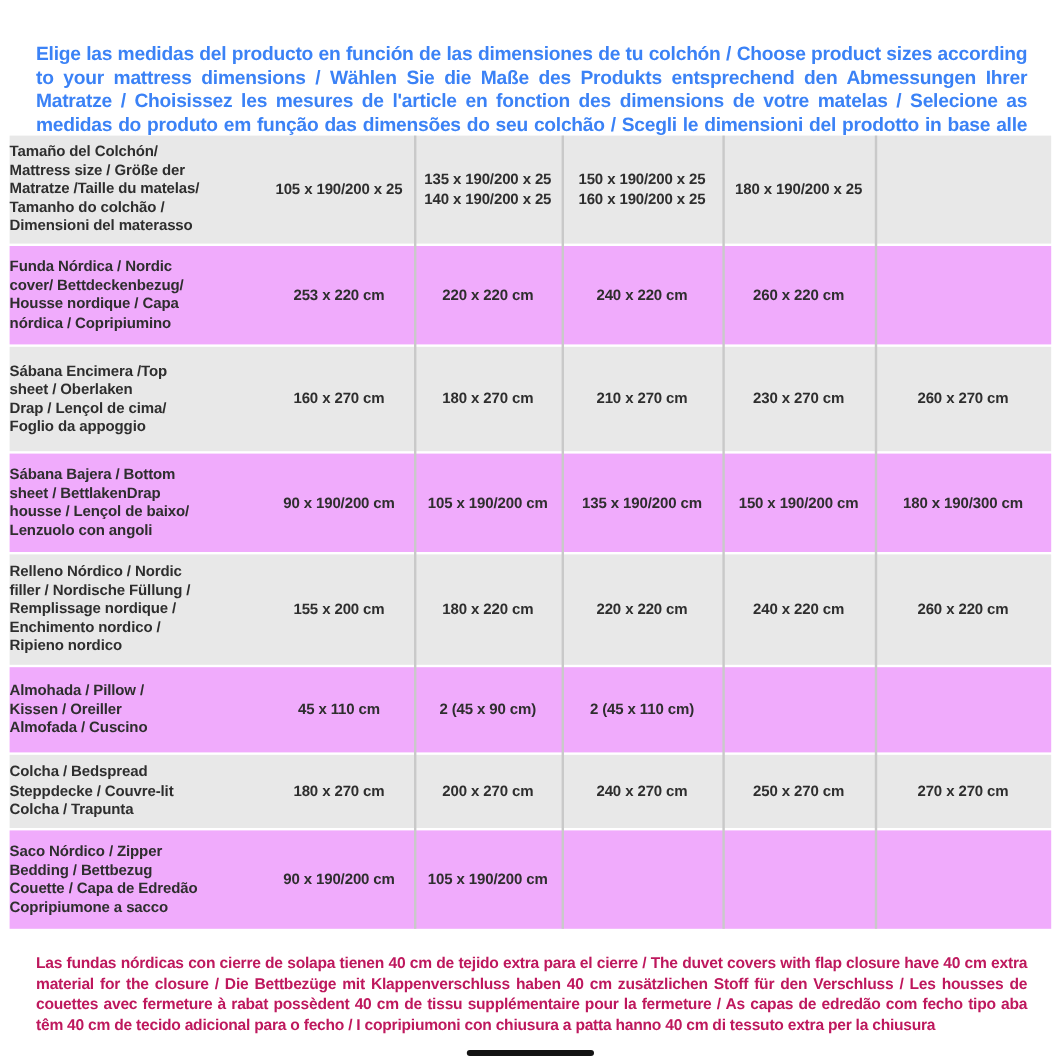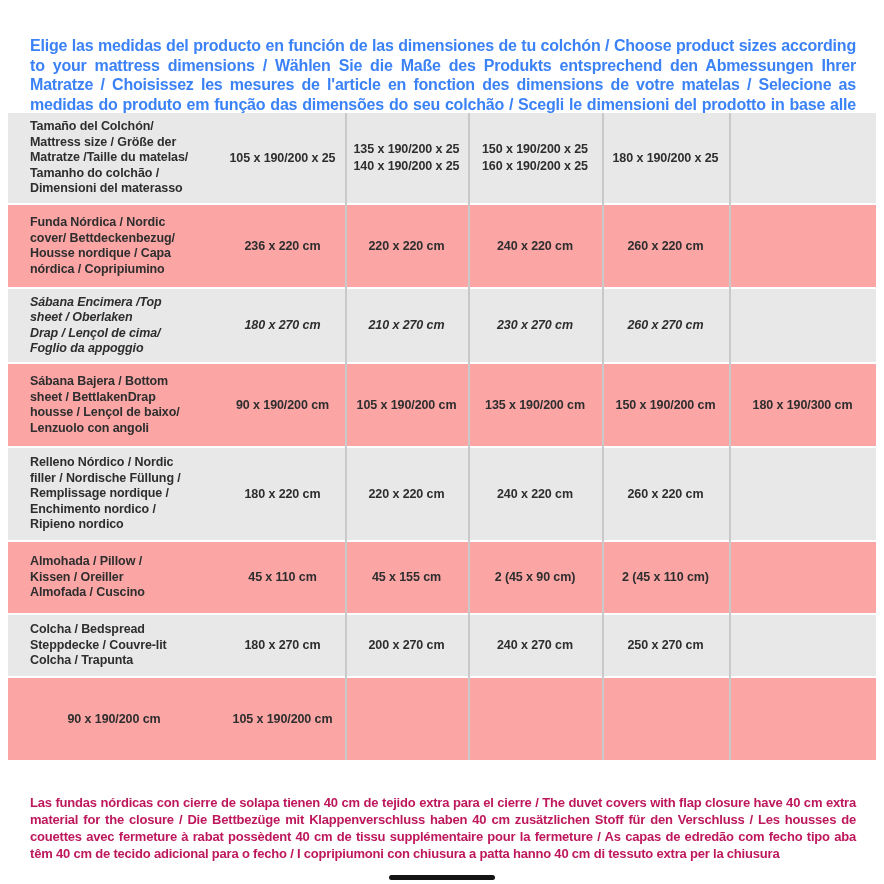--- a/index.html
+++ b/index.html
@@ -28,26 +28,25 @@
     position: absolute;
     top: 113px; left: 8px; width: 868px;
   }
   .trow {
     display: grid;
     grid-template-columns: 212px 125px 123px 134px 127px 147px;
     margin-bottom: 2px;
     align-items: stretch;
   }
   .trow.shade { background: #e8e8e8; }
-  .trow.plain { background: #fca5a5; }
+  .trow.plain { background: #f0abfc; }
 
   .label-cell {
     display: flex;
     align-items: center;
-    padding-left: 22px;
     padding-right: 4px;
     font-size: 12.5px;
     font-weight: bold;
     line-height: 15.5px;
     letter-spacing: -0.1px;
     white-space: pre-line;
   }
   .value-cell {
     display: flex;
     align-items: center;
@@ -55,21 +54,21 @@
     text-align: center;
     font-size: 12.5px;
     font-weight: bold;
     letter-spacing: -0.1px;
     line-height: 17px;
     white-space: pre-line;
   }
 
   .r1 { height: 90px; }
   .r2 { height: 82px; }
-  .r3 { height: 73px; font-style: italic; }
+  .r3 { height: 87px; }
   .r4 { height: 82px; }
   .r5 { height: 92px; }
   .r6 { height: 71px; }
   .r7 { height: 61px; }
   .r8 { height: 82px; margin-bottom: 0; }
 
   .vline {
     position: absolute;
     top: 0; bottom: 0;
     width: 2px;
@@ -123,31 +122,32 @@
       <div class="value-cell">150 x 190/200 x 25
 160 x 190/200 x 25</div>
       <div class="value-cell">180 x 190/200 x 25</div>
     </div>
 
     <div class="trow plain r2">
       <div class="label-cell">Funda Nórdica /  Nordic
 cover/ Bettdeckenbezug/
 Housse nordique  / Capa
 nórdica / Copripiumino</div>
-      <div class="value-cell">236 x 220 cm</div>
+      <div class="value-cell">253 x 220 cm</div>
       <div class="value-cell">220 x 220 cm</div>
       <div class="value-cell">240 x 220 cm</div>
       <div class="value-cell">260 x 220 cm</div>
     </div>
 
     <div class="trow shade r3">
       <div class="label-cell">Sábana Encimera /Top
 sheet / Oberlaken
 Drap / Lençol de cima/
 Foglio da appoggio</div>
+      <div class="value-cell">160 x 270 cm</div>
       <div class="value-cell">180 x 270 cm</div>
       <div class="value-cell">210 x 270 cm</div>
       <div class="value-cell">230 x 270 cm</div>
       <div class="value-cell">260 x 270 cm</div>
     </div>
 
     <div class="trow plain r4">
       <div class="label-cell">Sábana Bajera / Bottom
 sheet / BettlakenDrap
 housse / Lençol de baixo/
@@ -158,47 +158,52 @@
       <div class="value-cell">150 x 190/200 cm</div>
       <div class="value-cell">180 x 190/300 cm</div>
     </div>
 
     <div class="trow shade r5">
       <div class="label-cell">Relleno Nórdico / Nordic
 filler / Nordische Füllung /
 Remplissage nordique /
 Enchimento nordico /
 Ripieno nordico</div>
+      <div class="value-cell">155 x 200 cm</div>
       <div class="value-cell">180 x 220 cm</div>
       <div class="value-cell">220 x 220 cm</div>
       <div class="value-cell">240 x 220 cm</div>
       <div class="value-cell">260 x 220 cm</div>
     </div>
 
     <div class="trow plain r6">
       <div class="label-cell">Almohada  / Pillow /
 Kissen / Oreiller
 Almofada / Cuscino</div>
       <div class="value-cell">45 x 110 cm</div>
-      <div class="value-cell">45 x 155 cm</div>
       <div class="value-cell">2 (45 x 90 cm)</div>
       <div class="value-cell">2 (45 x 110 cm)</div>
     </div>
 
     <div class="trow shade r7">
       <div class="label-cell">Colcha / Bedspread
 Steppdecke / Couvre-lit
 Colcha / Trapunta</div>
       <div class="value-cell">180 x 270 cm</div>
       <div class="value-cell">200 x 270 cm</div>
       <div class="value-cell">240 x 270 cm</div>
       <div class="value-cell">250 x 270 cm</div>
+      <div class="value-cell">270 x 270 cm</div>
     </div>
 
     <div class="trow plain r8">
+      <div class="label-cell">Saco Nórdico / Zipper
+Bedding / Bettbezug
+Couette  / Capa de Edredão
+Copripiumone a sacco</div>
       <div class="value-cell">90 x 190/200 cm</div>
       <div class="value-cell">105 x 190/200 cm</div>
       <div class="value-cell"></div>
       <div class="value-cell"></div>
       <div class="value-cell"></div>
     </div>
 
     <div class="vline v1"></div>
     <div class="vline v2"></div>
     <div class="vline v3"></div>

